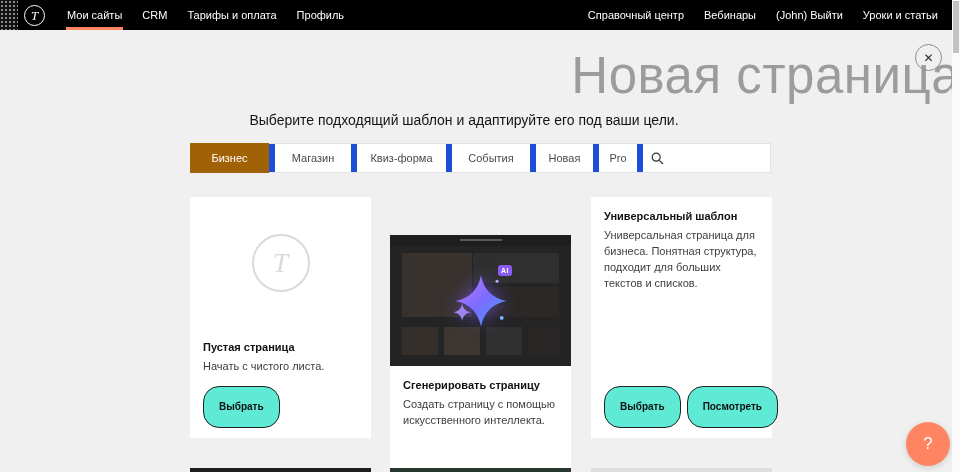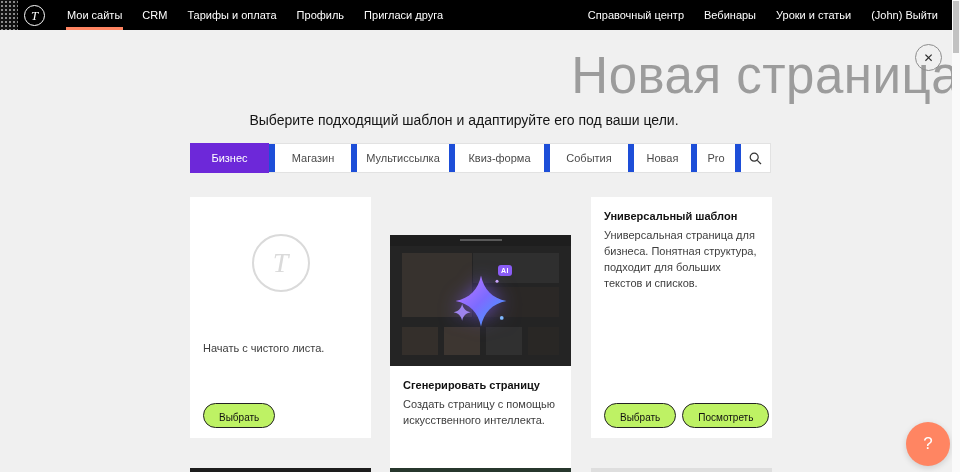--- a/index.html
+++ b/index.html
@@ -35,33 +35,33 @@
                 font-size:51px; font-weight:400; color:#9c9c9c; letter-spacing:0.5px; }
   .page-subtitle { position:absolute; top:112px; left:0; width:928px; text-align:center;
                    font-size:14px; color:#141414; }
 
   
   .tabbar { position:absolute; top:143px; left:190px; width:581px; height:30px; display:flex;
             background:#fff; border:1px solid #e2e2e2; }
   .tab { display:flex; align-items:center; justify-content:center; height:100%;
          font-size:11px; color:#4a4a4a; cursor:pointer; flex:0 0 auto; }
   .tab + .tab { border-left:6px solid #1d4ed8; }
-  .tab.active { background:#6d28d9; color:#fff; margin:-1px 0 -1px -1px; height:30px; border-left:none; }
+  .tab.active { background:#a16207; color:#fff; margin:-1px 0 -1px -1px; height:30px; border-left:none; }
 
   
   .card { position:absolute; top:197px; width:181px; height:241px; background:#fff; }
   .card-1 { left:190px; } .card-2 { left:390px;margin-top:38px; } .card-3 { left:591px; }
   .card-img { position:relative; width:181px; height:131px; overflow:hidden; }
   .card-body { padding:13px 13px 0; }
   .card-title { font-size:11px; font-weight:bold; color:#111; margin-bottom:6px; }
   .card-desc { font-size:11px; color:#3d3d3d; line-height:1.45; }
   .card-actions { position:absolute; left:13px; bottom:10px; display:flex; gap:6px; }
-  .pill-btn { border:1px solid #222; border-radius:16px; background:#bef264; height:25px;
+  .pill-btn { border:1px solid #222; border-radius:16px; background:#5eead4; height:42px;
               padding:0 15px; font-size:10px; color:#111; cursor:pointer; line-height:28px;
-              font-family:"Liberation Sans", sans-serif; }
+              font-family:"Liberation Sans", sans-serif;font-weight:bold; }
 
   
   .blank-logo { position:absolute; top:50%; left:50%; transform:translate(-50%,-50%);
                 width:58px; height:58px; border:2px solid #dadada; border-radius:50%;
                 display:flex; align-items:center; justify-content:center; }
   .blank-logo span { font-family:"Liberation Serif", serif; font-style:italic;
                      font-size:28px; color:#dadada; }
 
   
   .ai-img { background:#242424; }
@@ -111,63 +111,62 @@
 <header class="topbar">
   <div class="texture"></div>
   <div class="logo">
     <span>T</span>
   </div>
   <nav class="nav-left">
     <a class="nav-item active">Мои сайты</a>
     <a class="nav-item">CRM</a>
     <a class="nav-item">Тарифы и оплата</a>
     <a class="nav-item">Профиль</a>
-    <a class="nav-item">Пригласи друга</a>
   </nav>
   <nav class="nav-right">
     <a class="nav-item">Справочный центр</a>
     <a class="nav-item">Вебинары</a>
+    <a class="nav-item">(John) Выйти</a>
     <a class="nav-item">Уроки и статьи</a>
-    <a class="nav-item">(John) Выйти</a>
   </nav>
 </header>
 
 <div class="scrollbar">
   <div class="thumb"></div>
 </div>
 
 <button class="close-btn">
   <span>✕</span>
 </button>
 <h1 class="page-title">Новая страница</h1>
 <p class="page-subtitle">Выберите подходящий шаблон и адаптируйте его под ваши цели.</p>
 
 <div class="tabbar">
   <div class="tab active" style="width:79px">Бизнес</div>
   <div class="tab" style="width:82px">Магазин</div>
-  <div class="tab" style="width:98px">Мультиссылка</div>
   <div class="tab" style="width:95px">Квиз-форма</div>
   <div class="tab" style="width:84px">События</div>
   <div class="tab" style="width:63px">Новая</div>
   <div class="tab" style="width:44px">Pro</div>
   <div class="tab" style="width:34px">
     <svg width="13" height="13" viewBox="0 0 13 13">
       <circle cx="5.2" cy="5.2" r="4" fill="none" stroke="#333" stroke-width="1.2"></circle>
       <line x1="8.3" y1="8.3" x2="12" y2="12" stroke="#333" stroke-width="1.2"></line>
     </svg>
   </div>
 </div>
 
 <div class="card card-1">
   <div class="card-img">
     <div class="blank-logo">
       <span>T</span>
     </div>
   </div>
   <div class="card-body">
+    <div class="card-title">Пустая страница</div>
     <div class="card-desc">Начать с чистого листа.</div>
   </div>
   <div class="card-actions">
     <button class="pill-btn">Выбрать</button>
   </div>
 </div>
 
 <div class="card card-2">
   <div class="card-img ai-img">
     <div class="ai-shot">

